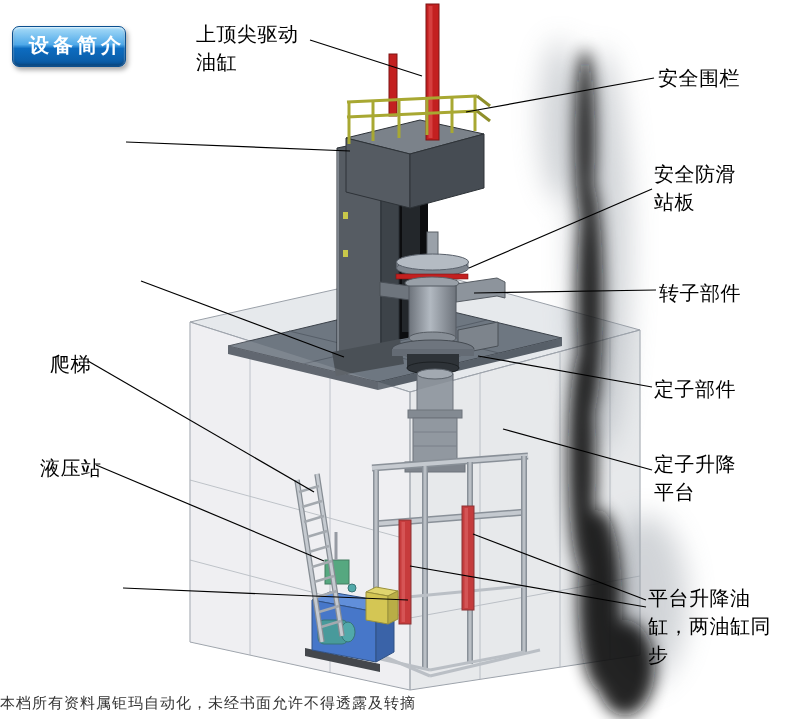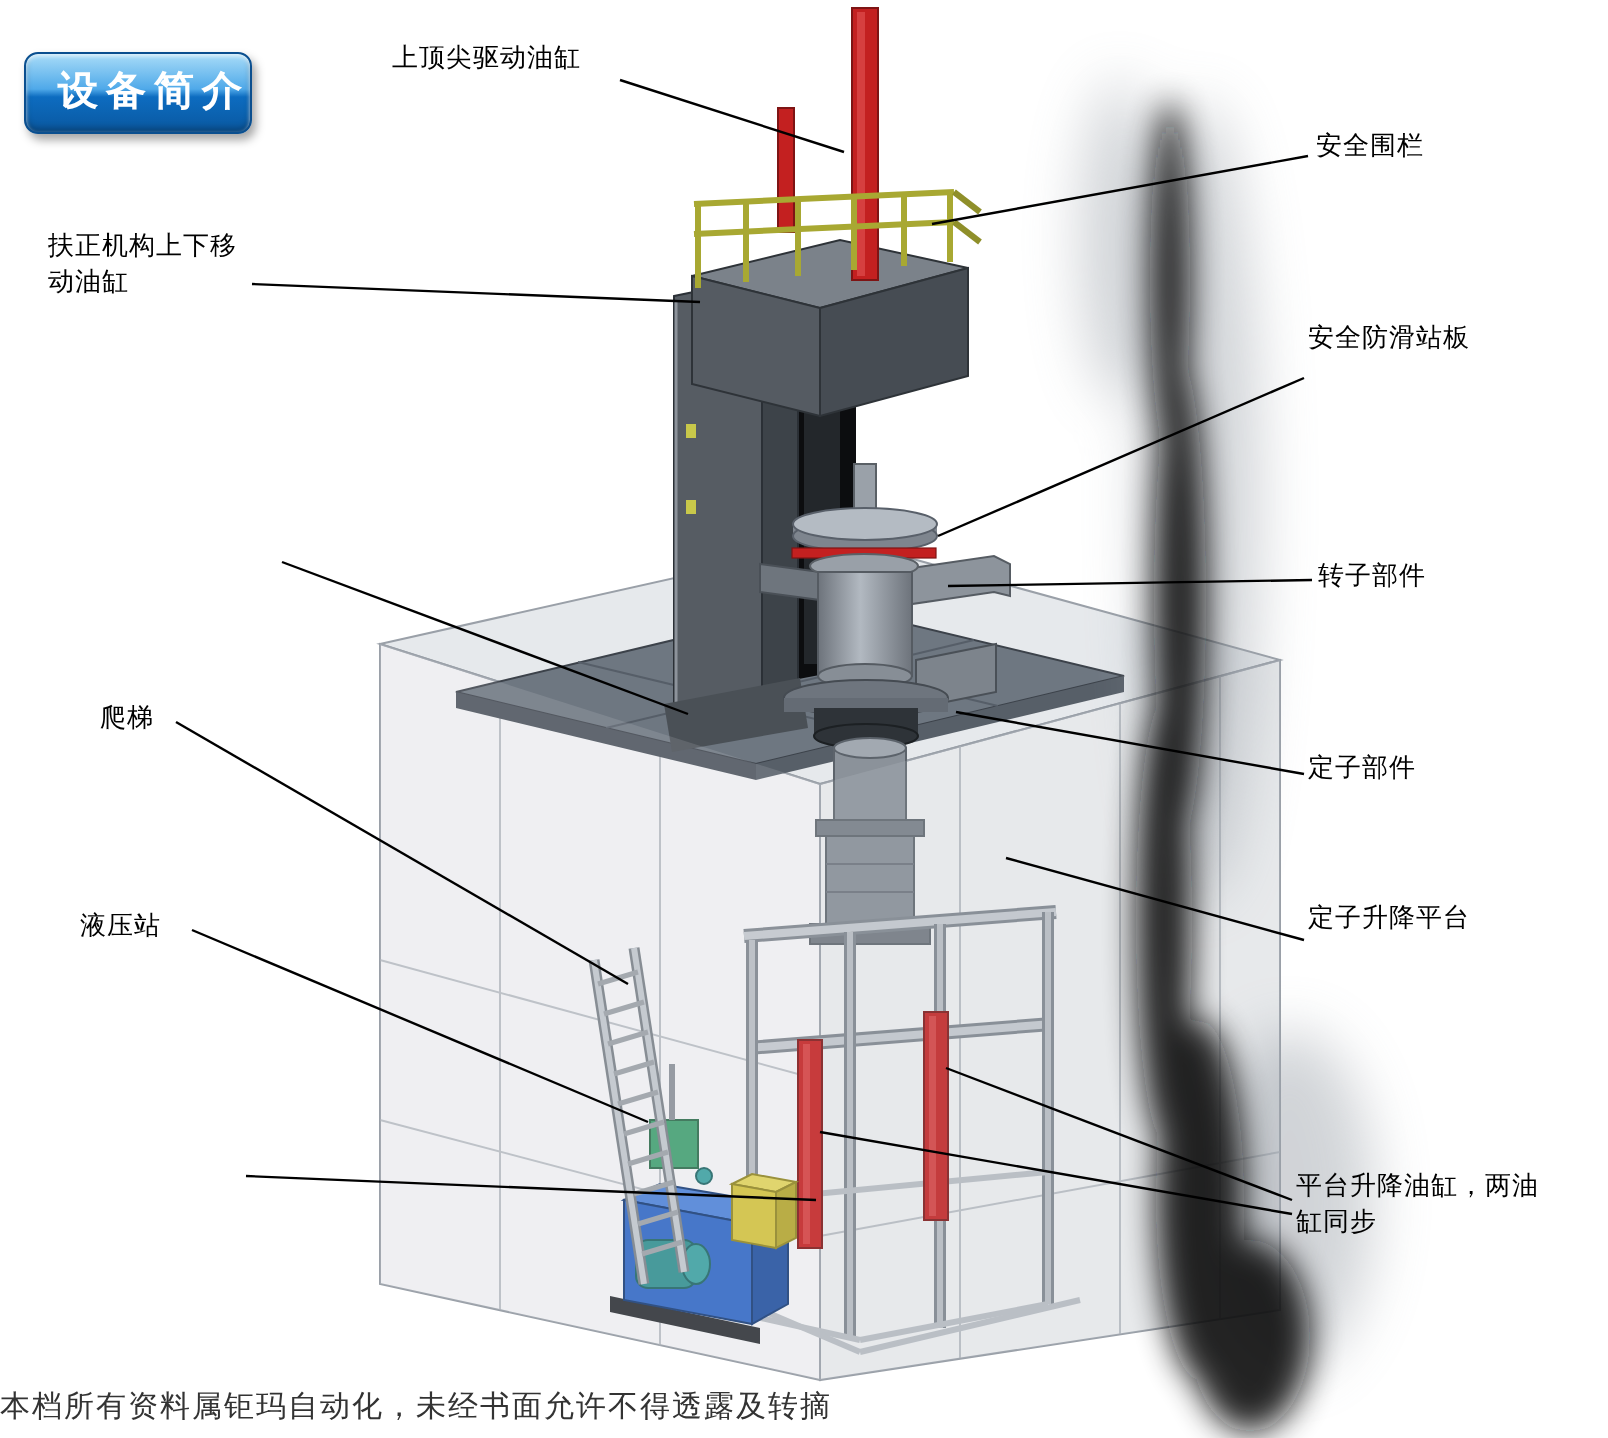--- a/index.html
+++ b/index.html
@@ -1,20 +1,20 @@
 <!DOCTYPE html>
 <html><head>
 <meta charset="utf-8">
 <style>
   html,body{margin:0;padding:0;background:#fff;}
   #page{position:relative;width:804px;height:719px;background:#ffffff;overflow:hidden;
         font-family:"Liberation Sans","DejaVu Sans",sans-serif;}
   #machine-svg,#overlay-svg{position:absolute;left:0;top:0;width:804px;height:719px;}
   #overlay-svg{pointer-events:none;}
-  .lbl{position:absolute;font-size:13px;line-height:1.42;color:#000;letter-spacing:.5px;}
+  .lbl{position:absolute;font-size:20px;line-height:1.42;color:#000;letter-spacing:.5px;}
   .badge{position:absolute;left:12px;top:26px;padding:5px 0 7px 16px;
          background:linear-gradient(180deg,#a8dcf8 0%,#4fa9e9 45%,#0d6cc0 55%,#0a58a0 100%);
          border:1px solid #0b4f8f;border-radius:7px;color:#fff;font-weight:bold;
          font-size:20px;letter-spacing:4px;
          box-shadow:2px 3px 5px rgba(0,0,0,.35), inset 0 1px 2px rgba(255,255,255,.75), inset 0 -2px 3px rgba(0,0,0,.25);}
   .watermark{position:absolute;left:0;right:0;bottom:6px;
              font-size:15px;color:#333;letter-spacing:1px;}
 </style>
 </head>
 <body>
@@ -238,21 +238,20 @@
       <line x1="123" y1="588" x2="408" y2="600"></line>
       <line x1="646" y1="600" x2="473" y2="534"></line>
       <line x1="646" y1="607" x2="410" y2="566"></line>
     </g>
   </svg>
 
   <div class="badge">设备简介</div>
 
   <div class="lbl" style="left:196px;top:20px;width:112px">上顶尖驱动油缸</div>
   <div class="lbl" style="left:658px;top:64px">安全围栏</div>
-  <div class="lbl" style="left:24px;top:114px;width:96px">扶正机构上下移动油缸</div>
   <div class="lbl" style="left:654px;top:160px;width:96px">安全防滑站板</div>
   <div class="lbl" style="left:659px;top:279px">转子部件</div>
   <div class="lbl" style="left:50px;top:350px">爬梯</div>
   <div class="lbl" style="left:654px;top:375px">定子部件</div>
   <div class="lbl" style="left:40px;top:454px">液压站</div>
   <div class="lbl" style="left:654px;top:450px;width:96px">定子升降平台</div>
   <div class="lbl" style="left:648px;top:584px;width:132px">平台升降油缸，两油缸同步</div>
 
   <div class="watermark">本档所有资料属钜玛自动化，未经书面允许不得透露及转摘</div>
 </div>

